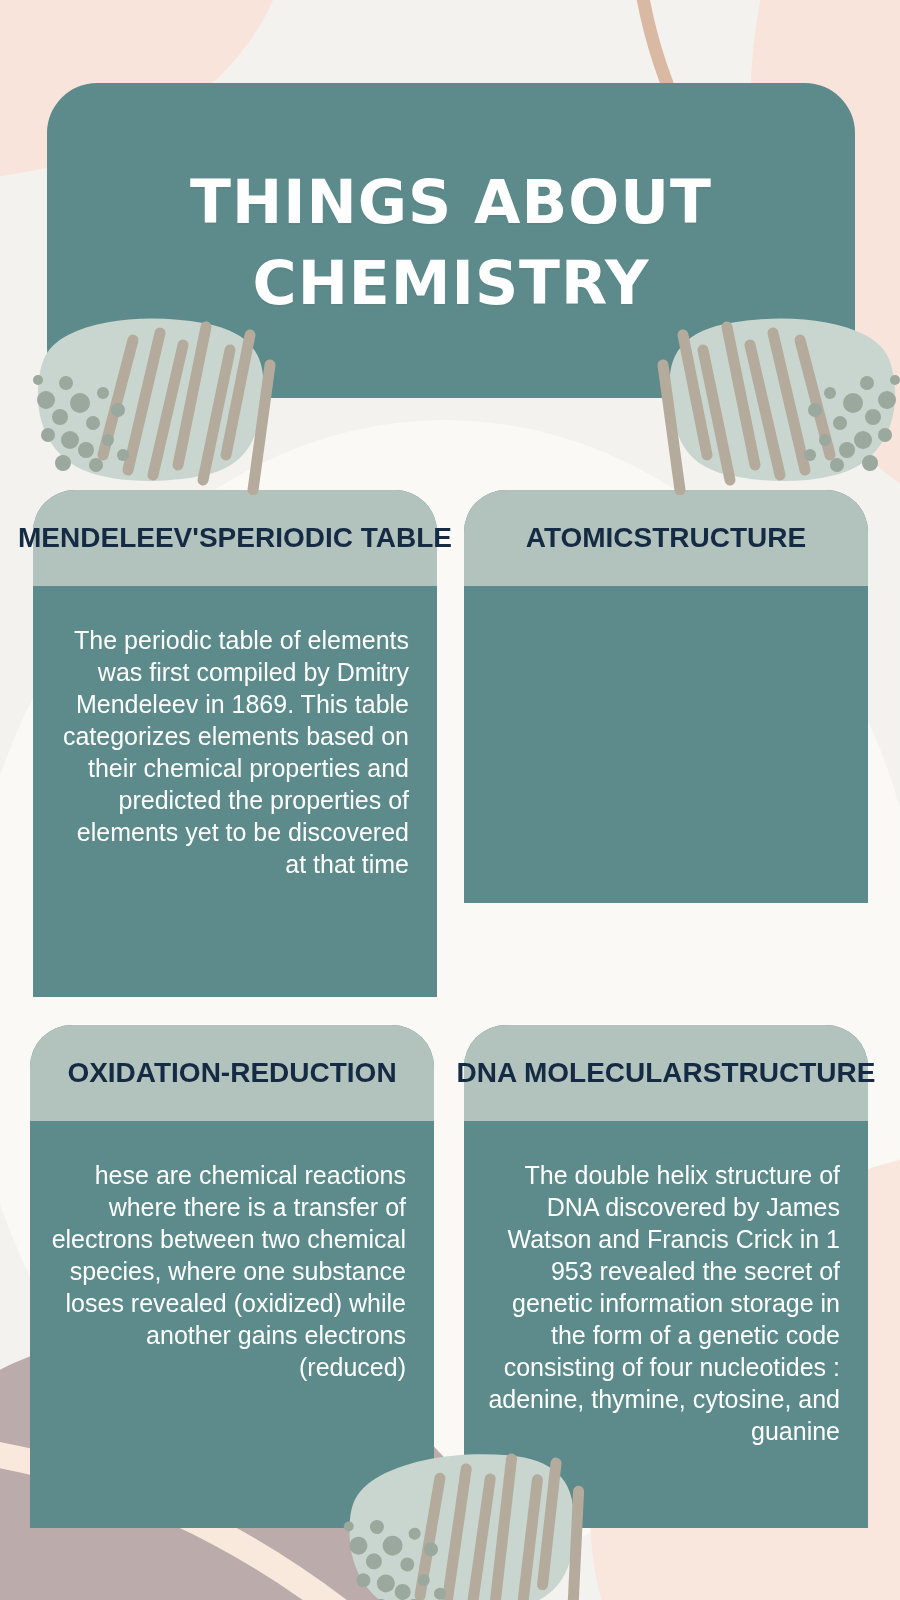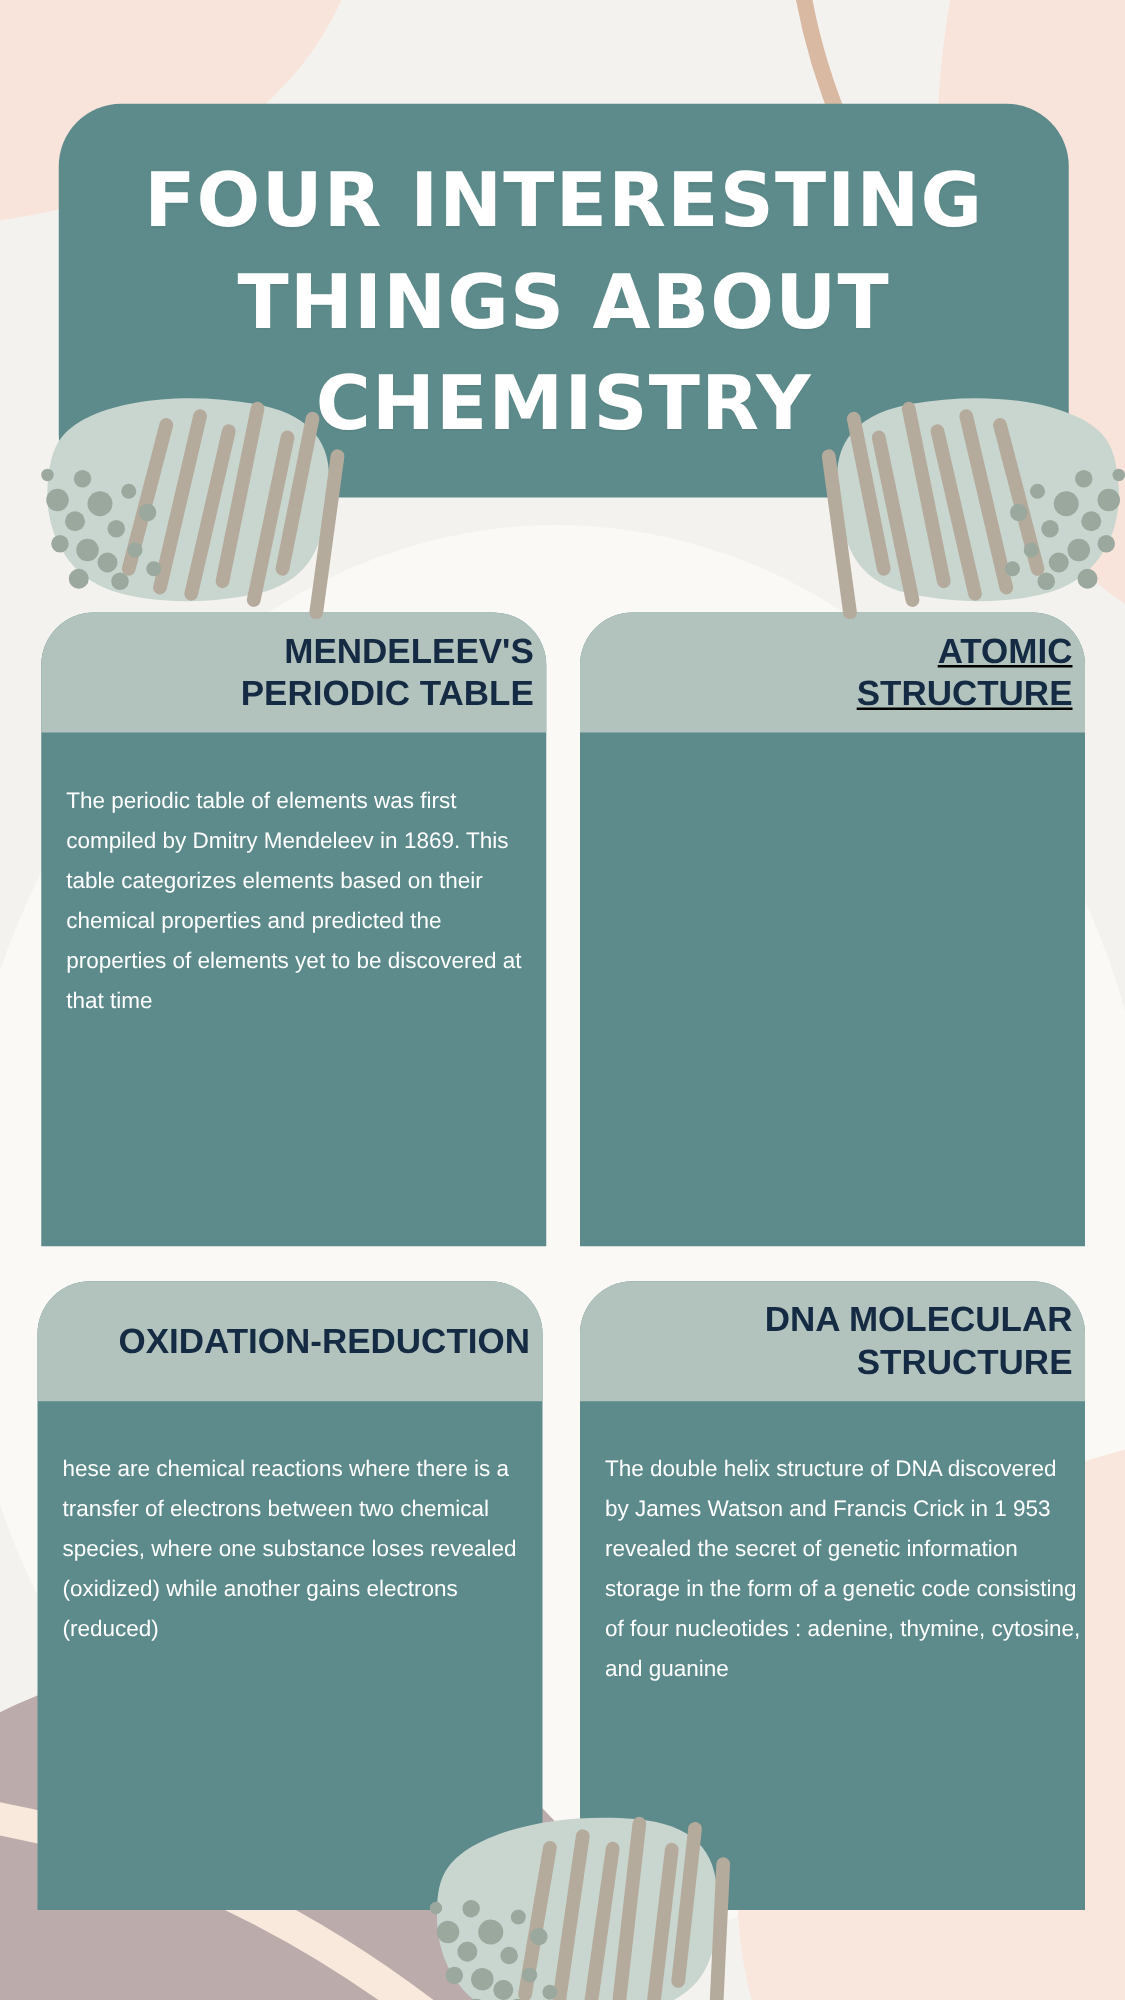--- a/index.html
+++ b/index.html
@@ -26,30 +26,30 @@
   }
 
   
   .card{
     position:absolute;width:404px;background:var(--c-teal,#5d8b8b);
     border-radius:42px 42px 0 0;z-index:1;box-sizing:border-box;
     display:flex;flex-direction:column;
   }
   .card-head{
     background:var(--c-sage,#b2c3bd);border-radius:42px 42px 0 0;
-    display:flex;flex-direction:column;justify-content:center;align-items:flex-end;
+    display:flex;flex-direction:row;justify-content:center;align-items:center;
     padding:14px 10px;min-height:96px;box-sizing:border-box;
   }
   .card-head .t{
     color:var(--c-navy,#152a43);font-weight:700;font-size:28px;line-height:34px;
     text-align:center;white-space:nowrap;
   }
   .card-body{
-    color:#ffffff;font-size:18px;line-height:32px;text-align:left;
-    padding:38px 3px 20px 20px;
+    color:#ffffff;font-size:25px;line-height:32px;text-align:right;
+    padding:38px 28px 20px 20px;
   }
 
   
   .blob{position:absolute;z-index:2;}
   .blob-right{transform:scaleX(-1);}
   .blob-bottom{transform:rotate(-5deg);}
 </style>
 </head>
 <body>
 
@@ -93,36 +93,35 @@
             <circle cx="95" cy="88" r="6"></circle>
           <circle cx="110" cy="105" r="7"></circle>
             <circle cx="88" cy="160" r="7"></circle>
           <circle cx="115" cy="150" r="6"></circle>
         </g>
       </g>
     </defs>
   </svg>
 
   <header class="banner">
-    <div class="title-line">FOUR INTERESTING</div>
     <div class="title-line">THINGS ABOUT</div>
     <div class="title-line">CHEMISTRY</div>
   </header>
 
   <section>
 
     <article class="card" style="left:33px;top:490px;height:507px;">
       <div class="card-head">
         <div class="t">MENDELEEV'S</div>
         <div class="t">PERIODIC TABLE</div>
       </div>
       <div class="card-body">The periodic table of elements was first compiled by Dmitry Mendeleev in 1869. This table categorizes elements based on their chemical properties and predicted the properties of elements yet to be discovered at that time</div>
     </article>
 
-    <article class="card" style="left:464px;top:490px;height:507px;text-decoration:underline;">
+    <article class="card" style="left:464px;top:490px;height:413px;">
       <div class="card-head">
         <div class="t">ATOMIC</div>
         <div class="t">STRUCTURE</div>
       </div>
     </article>
 
     <article class="card" style="left:30px;top:1025px;height:503px;">
       <div class="card-head">
         <div class="t">OXIDATION-REDUCTION</div>
       </div>

